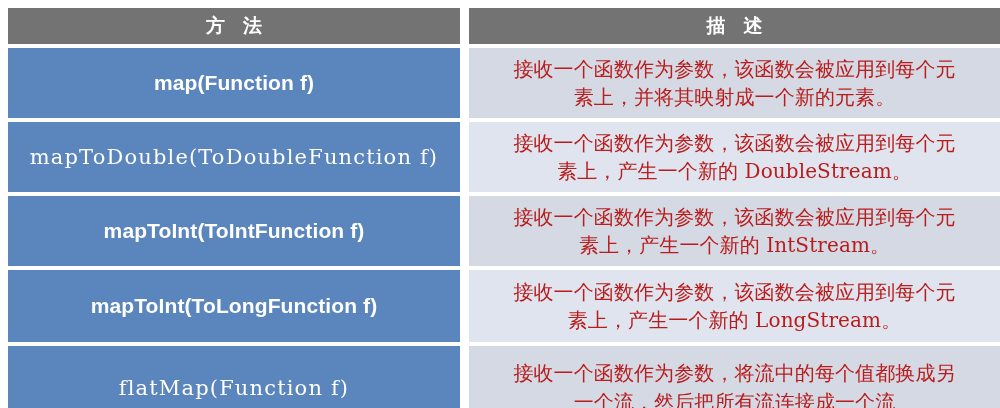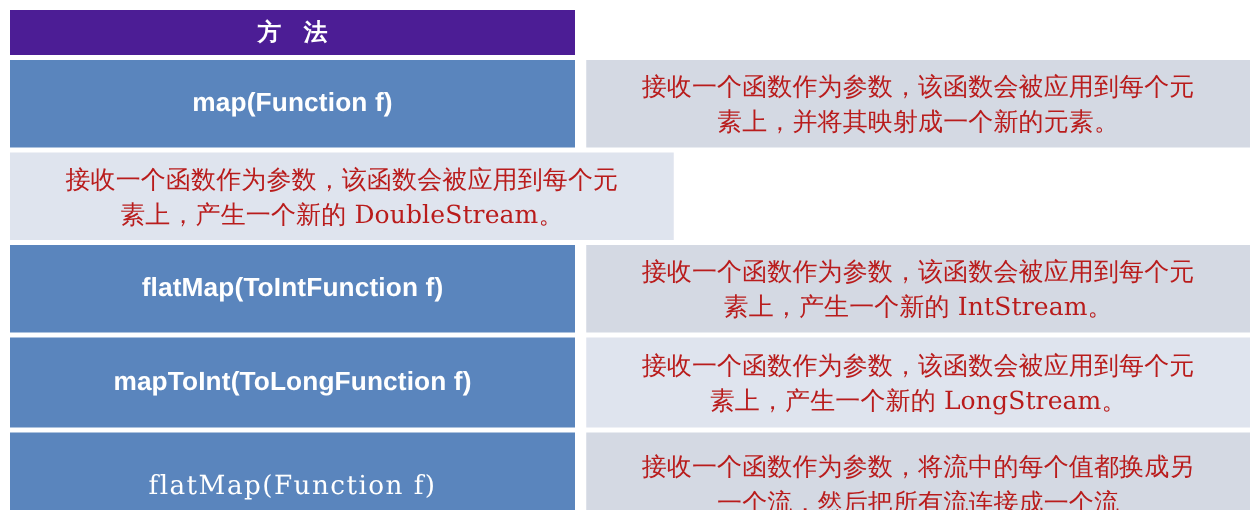--- a/index.html
+++ b/index.html
@@ -39,21 +39,21 @@
     margin-right: 9px;
   }
   .col-desc {
     width: 531px;
     flex: 0 0 531px;
   }
 
   
   .row-header { height: 36px; margin-bottom: 4px; }
   .row-header .cell {
-    background: #4c1d95;
+    background: #737373;
     color: #ffffff;
     height: 36px;
     font-size: 19px;
     font-weight: 700;
     letter-spacing: 0.30em;
     text-indent: 0.30em;
     font-family: "DejaVu Serif", "Liberation Serif", serif;
   }
 
   
@@ -102,39 +102,41 @@
   .h5 { height: 83px; }
   .h5 .cell { height: 83px; }
 </style>
 </head>
 <body>
 
 <div class="table-wrap">
 
   <div class="row row-header">
     <div class="cell col-method">方 法</div>
+    <div class="cell col-desc">描 述</div>
   </div>
 
   <div class="row row-body tone-a h1">
     <div class="cell col-method m-sans">map(Function f)</div>
     <div class="cell col-desc">
       <span class="desc-text">接收一个函数作为参数，该函数会被应用到每个元
 素上，并将其映射成一个新的元素。</span>
     </div>
   </div>
 
   <div class="row row-body tone-b h2">
+    <div class="cell col-method m-mono">mapToDouble(ToDoubleFunction f)</div>
     <div class="cell col-desc">
       <span class="desc-text">接收一个函数作为参数，该函数会被应用到每个元
 素上，产生一个新的 DoubleStream。</span>
     </div>
   </div>
 
   <div class="row row-body tone-a h3">
-    <div class="cell col-method m-sans">flatMap(ToIntFunction f)</div>
+    <div class="cell col-method m-sans">mapToInt(ToIntFunction f)</div>
     <div class="cell col-desc">
       <span class="desc-text">接收一个函数作为参数，该函数会被应用到每个元
 素上，产生一个新的 IntStream。</span>
     </div>
   </div>
 
   <div class="row row-body tone-b h4">
     <div class="cell col-method m-sans">mapToInt(ToLongFunction f)</div>
     <div class="cell col-desc">
       <span class="desc-text">接收一个函数作为参数，该函数会被应用到每个元

